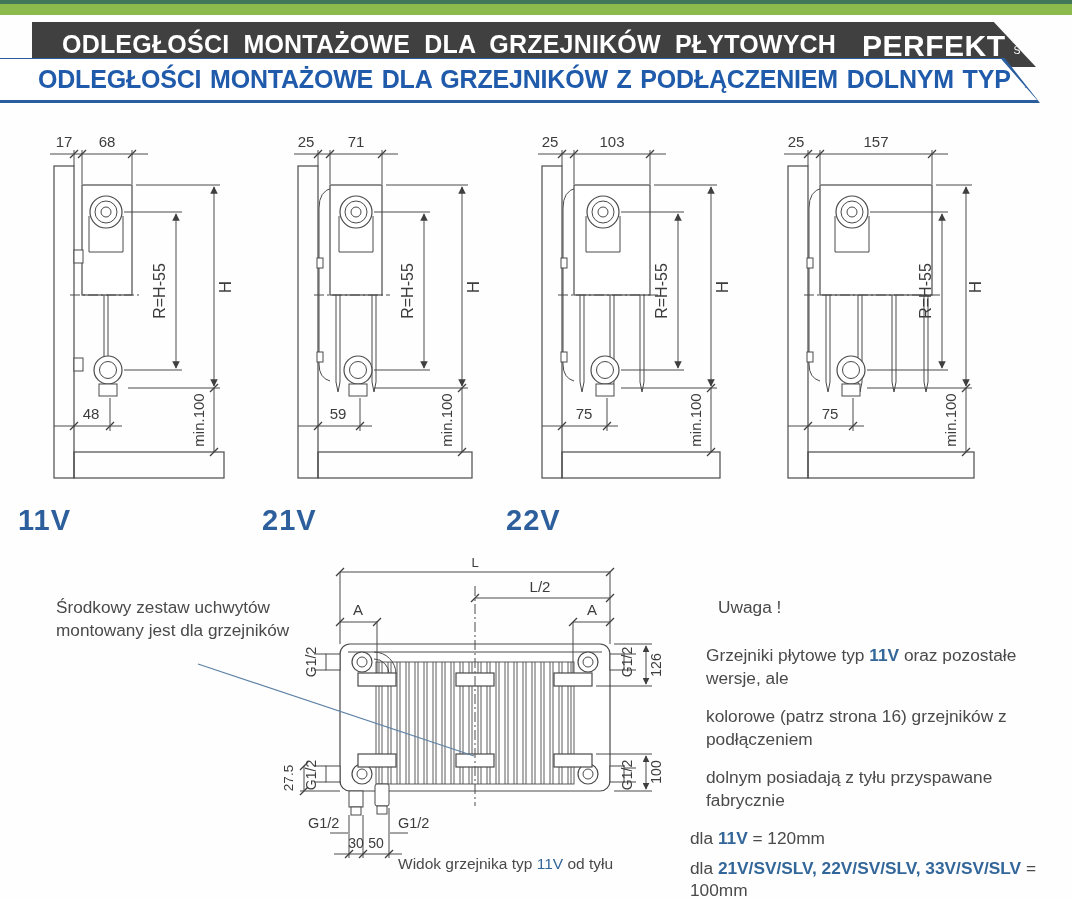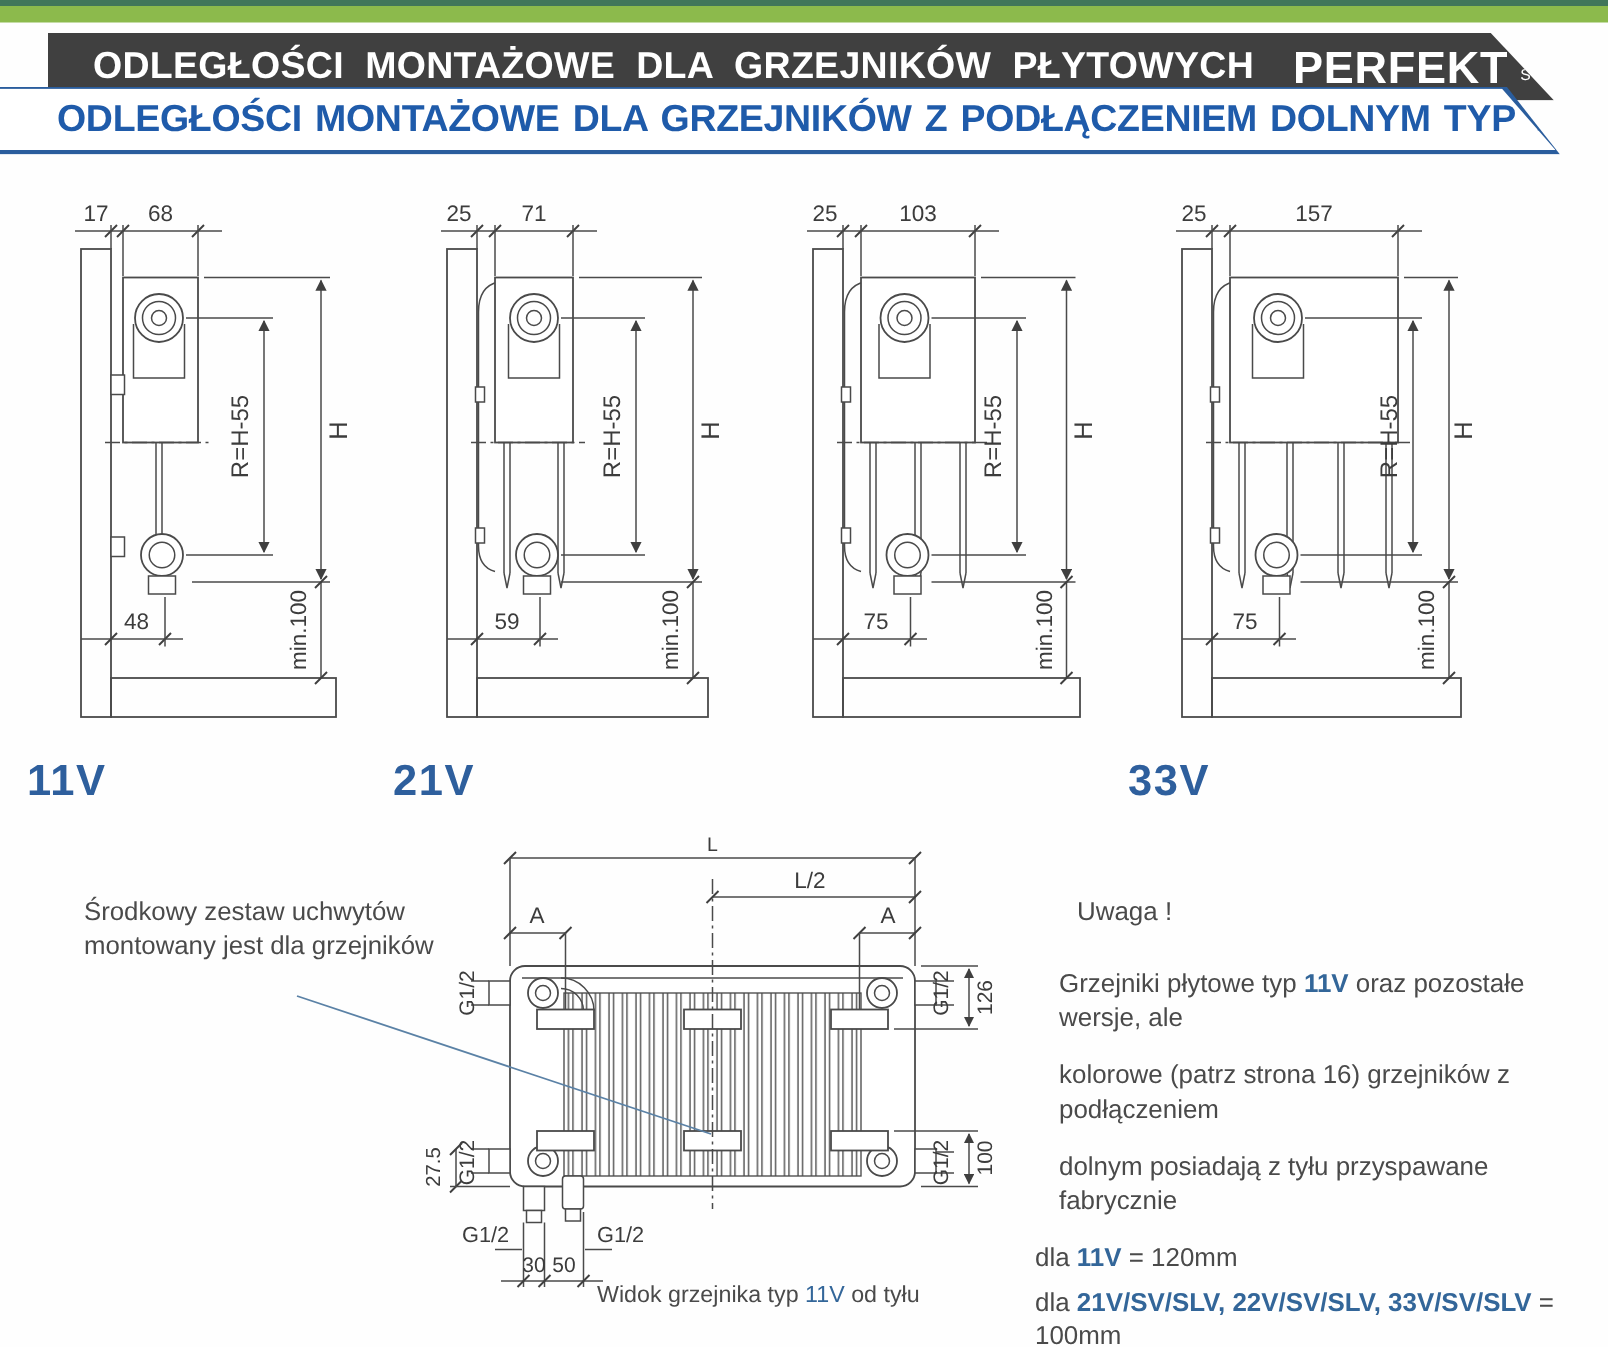--- a/index.html
+++ b/index.html
@@ -255,20 +255,21 @@
       <line x1="205" y1="258" x2="205" y2="322" class="dm"></line>
       <line x1="201" y1="262" x2="209" y2="254" class="tk"></line>
         <line x1="201" y1="326" x2="209" y2="318" class="tk"></line>
       <text x="195" y="290" class="t" transform="rotate(-90 195 290)">min.100</text>
       <line x1="36" y1="296" x2="112" y2="296" class="dm"></line>
       <line x1="52" y1="300" x2="60" y2="292" class="tk"></line>
         <line x1="97" y1="300" x2="105" y2="292" class="tk"></line>
       <line x1="101" y1="268" x2="101" y2="301" class="dm"></line>
       <text x="78" y="289" class="t">75</text>
     </svg>
+    <div class="diagram-label">22V</div>
   </div>
 
   <div class="diagram-col" style="left:752px">
     <svg width="236" height="360" viewBox="0 0 236 360">
       <defs>
         <pattern id="brkD" width="30" height="16" patternUnits="userSpaceOnUse">
           <rect width="30" height="16" fill="#ffffff"></rect>
           <path d="M0 0H30 M0 8H30 M8 0V8 M23 8V16" stroke="#6a6a6a" stroke-width="0.9" fill="none"></path>
         </pattern>
         <marker id="arwD" viewBox="0 0 10 10" refX="9" refY="5" markerWidth="7.5" markerHeight="7.5" orient="auto-start-reverse">
@@ -321,21 +322,20 @@
       <line x1="214" y1="258" x2="214" y2="322" class="dm"></line>
       <line x1="210" y1="262" x2="218" y2="254" class="tk"></line>
         <line x1="210" y1="326" x2="218" y2="318" class="tk"></line>
       <text x="204" y="290" class="t" transform="rotate(-90 204 290)">min.100</text>
       <line x1="36" y1="296" x2="112" y2="296" class="dm"></line>
       <line x1="52" y1="300" x2="60" y2="292" class="tk"></line>
         <line x1="97" y1="300" x2="105" y2="292" class="tk"></line>
       <line x1="101" y1="268" x2="101" y2="301" class="dm"></line>
       <text x="78" y="289" class="t">75</text>
     </svg>
-    <div class="diagram-label">33V</div>
   </div>
 
   <div class="side-note">
     <div>Środkowy zestaw uchwytów</div>
     <div>montowany jest dla grzejników</div>
   </div>
 
   <svg class="rear-svg" width="400" height="345" viewBox="0 0 400 345">
     <defs>
       <pattern id="finsR" width="9" height="12" patternUnits="userSpaceOnUse">

